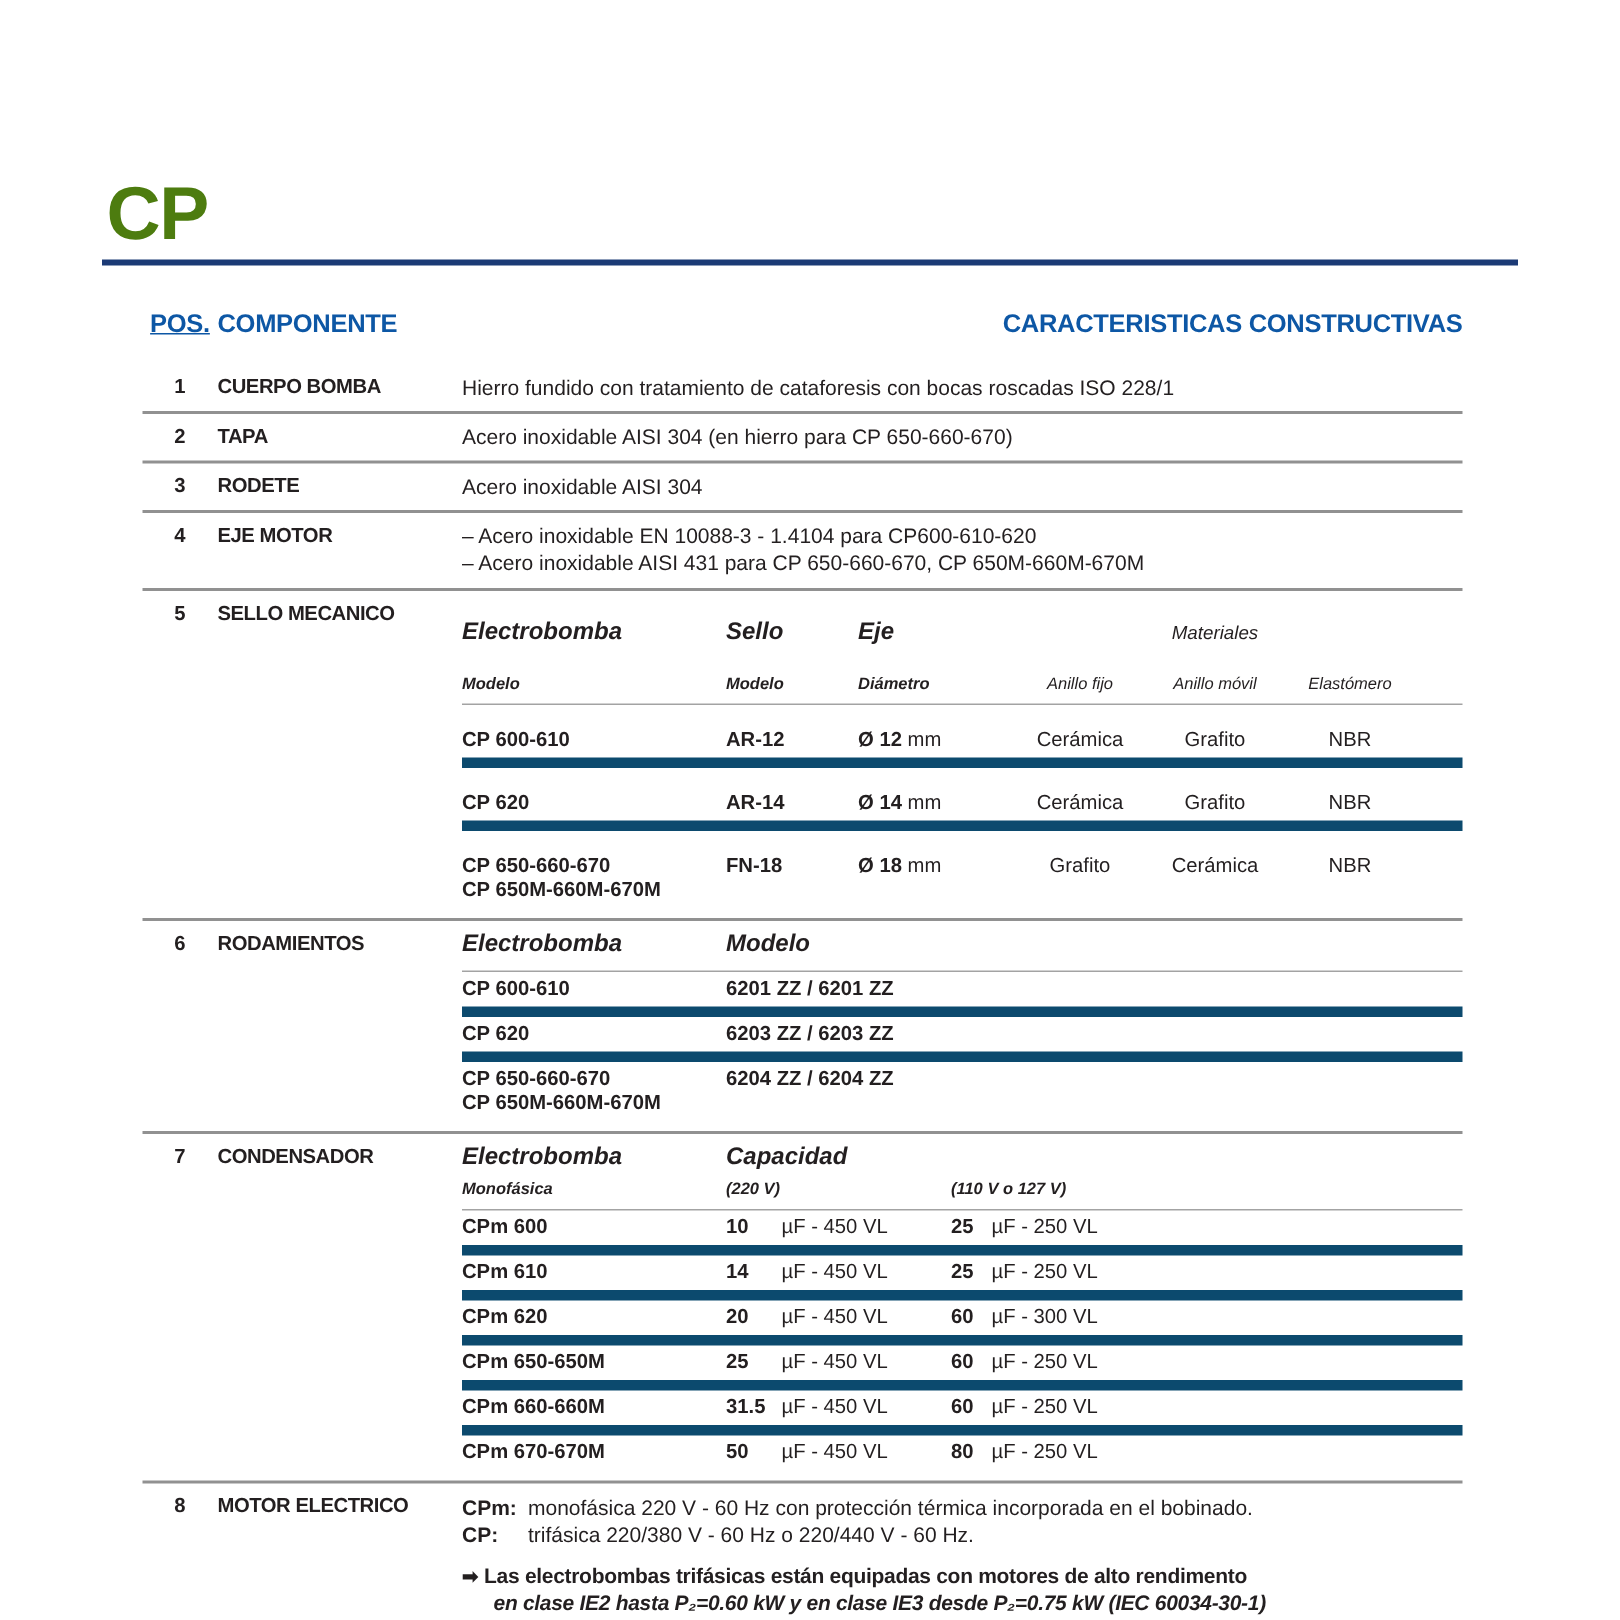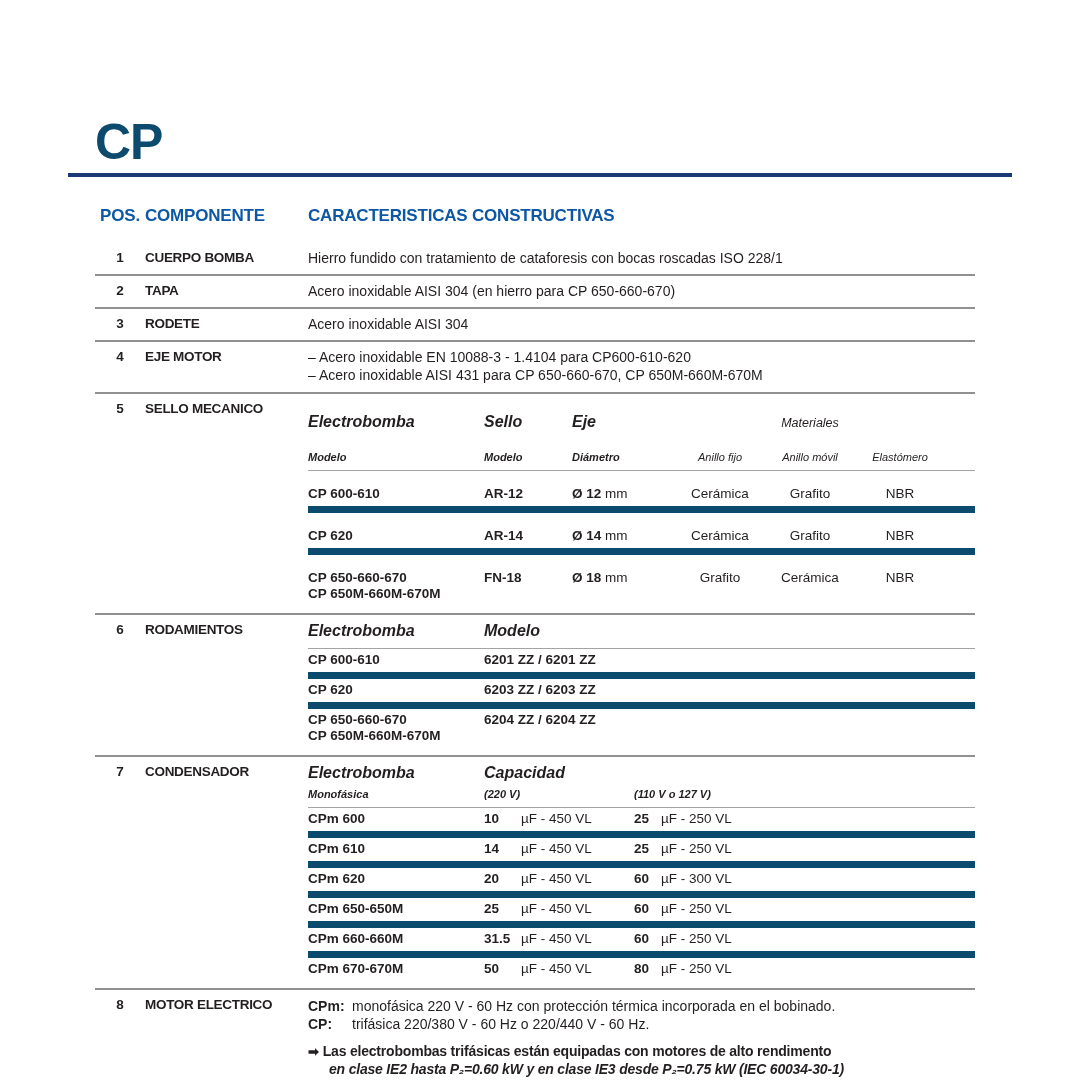--- a/index.html
+++ b/index.html
@@ -6,39 +6,39 @@
   html,body { background:#ffffff; }
   body {
     width:1080px; height:1080px;
     font-family:"Liberation Sans", sans-serif;
     color:#231f20;
     overflow:hidden;
   }
   .page { position:relative; width:1080px; height:1080px; }
 
   .title {
-    margin:118px 0 0 95px;
+    margin:118px 0 0 71px;
     font-size:50px; font-weight:bold; line-height:0.96;
-    color:#0c4a6e; letter-spacing:-1px;
+    color:#4d7c0f; letter-spacing:-1px;
   }
   .title-rule {
     margin:7px 0 0 68px;
     width:944px; height:4px; background:#1b3a75;
   }
 
   .content { margin:0 105px 0 95px; }
 
   .head-row {
     display:flex; margin-top:29px;
     font-size:17px; font-weight:bold; color:#0d57a5;
     letter-spacing:-0.2px;
   }
-  .pos   { width:50px; text-align:center; flex:none; }
+  .pos   { width:50px; text-align:center; flex:none;text-decoration:underline; }
   .comp  { width:163px; flex:none; }
-  .chars { flex:1; min-width:0; }
+  .chars { flex:1; min-width:0;text-align:right; }
 
   .rows { margin-top:17px; }
   .row {
     display:flex; align-items:flex-start;
     border-bottom:2px solid #919191;
     padding:6px 0 7px 0;
   }
   .row.last { border-bottom:none; }
   .pos-num  { width:50px; flex:none; text-align:center; font-size:13.5px; font-weight:bold; padding-top:1px; }
   .comp-name{ width:163px; flex:none; font-size:13.5px; font-weight:bold; padding-top:1px; letter-spacing:-0.3px; }

